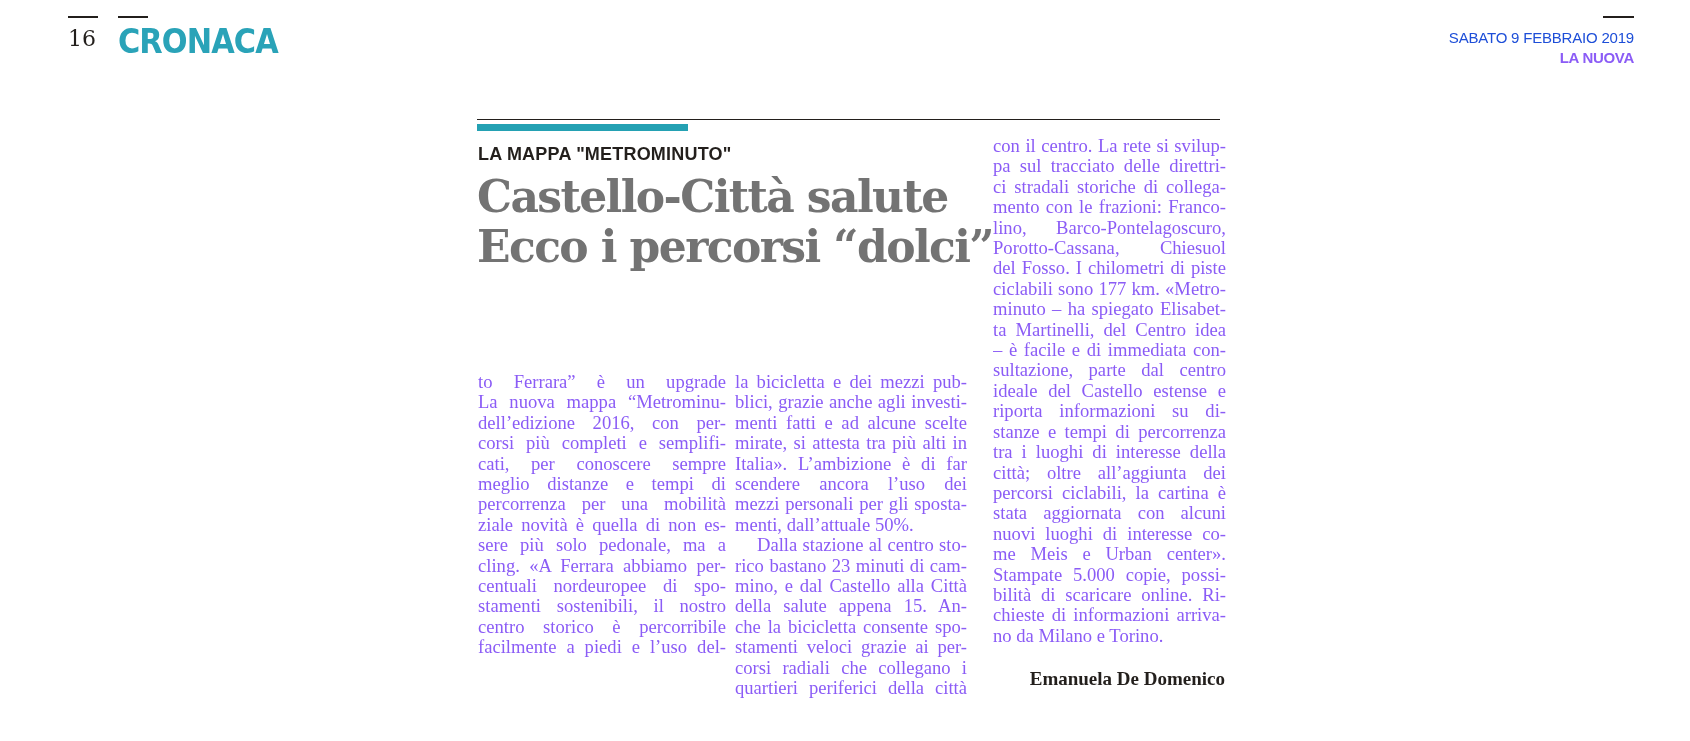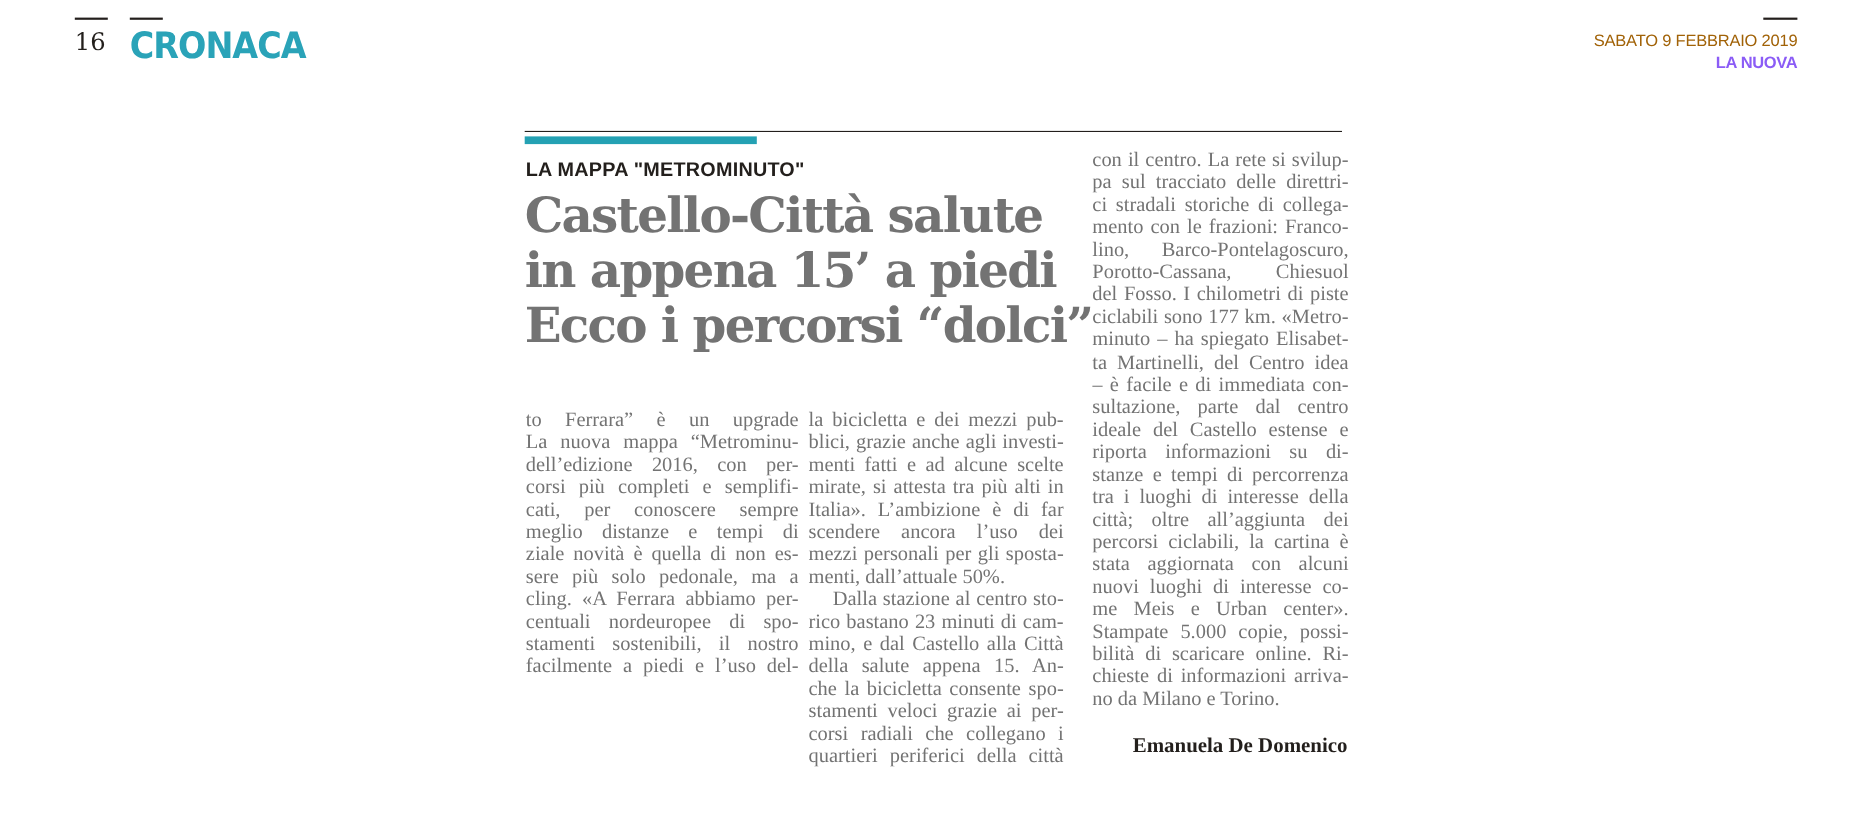--- a/index.html
+++ b/index.html
@@ -1,26 +1,26 @@
 <!DOCTYPE html>
 <html><head>
 <meta charset="utf-8">
 <style>
   html, body { margin:0; padding:0; background:#ffffff; }
   body { width:1690px; height:741px; position:relative; overflow:hidden; color:#231f1c; }
   .rule-short { position:absolute; height:2px; background:#231f1c; }
   .page-num { position:absolute; left:68px; top:26px; font-family:"DejaVu Serif", serif; font-size:22px; color:#231f1c; }
   .section { position:absolute; left:118px; top:22px; font-family:"DejaVu Sans", sans-serif; font-weight:bold; font-size:33px; letter-spacing:-1px; color:#2aa3b8; transform:scaleX(0.92); transform-origin:left top; }
-  .date { position:absolute; right:56px; top:29px; font-family:"Liberation Sans", sans-serif; font-size:15px; color:#a16207; text-align:right; letter-spacing:-0.2px; }
+  .date { position:absolute; right:56px; top:29px; font-family:"Liberation Sans", sans-serif; font-size:15px; color:#1d4ed8; text-align:right; letter-spacing:-0.2px; }
   .paper { position:absolute; right:56px; top:49px; font-family:"Liberation Sans", sans-serif; font-weight:bold; font-size:15px; color:#8b5cf6; text-align:right; letter-spacing:-0.3px; }
   .top-rule { position:absolute; left:477px; top:119px; width:743px; height:1px; background:#231f1c; }
   .accent-bar { position:absolute; left:477px; top:124px; width:211px; height:7px; background:#24a1b3; }
   .kicker { position:absolute; left:478px; top:144px; font-family:"Liberation Sans", sans-serif; font-weight:bold; font-size:18px; color:#231f1c; letter-spacing:0.2px; }
   .headline { position:absolute; left:477px; top:172px; width:520px; font-family:"DejaVu Serif", serif; font-weight:bold; font-size:44px; line-height:50px; color:#737373; letter-spacing:-1.6px; }
-  .col { position:absolute; font-family:"Liberation Serif", serif; font-size:18.6px; line-height:20.4px; color:#737373; text-align:justify; }
+  .col { position:absolute; font-family:"Liberation Serif", serif; font-size:18.6px; line-height:20.4px; color:#8b5cf6; text-align:justify; }
   .col .line { display:block; text-align:justify; text-align-last:justify; white-space:nowrap; overflow:hidden; }
   .col .line.last { text-align-last:left; }
   .col .line.indent { padding-left:22px; }
   .col1 { left:478px; top:372px; width:248px; }
   .col2 { left:735px; top:372px; width:232px; }
   .col3 { left:993px; top:136px; width:233px; }
   .byline { position:absolute; right:465px; top:668px; font-family:"Liberation Serif", serif; font-weight:bold; font-size:19px; color:#231f1c; }
 </style>
 </head>
 <body>
@@ -34,36 +34,37 @@
 <div class="date">SABATO 9 FEBBRAIO 2019</div>
 <div class="paper">LA NUOVA</div>
 
 <div class="top-rule"></div>
 <div class="accent-bar"></div>
 
 <div class="kicker">LA MAPPA "METROMINUTO"</div>
 
 <div class="headline">
   <div>Castello-Città salute</div>
-  <div>in appena 15’ a piedi</div>
   <div>Ecco i percorsi “dolci”</div>
 </div>
 
 <div class="col col1">
   <span class="line">to Ferrara” è un upgrade</span>
   <span class="line">La nuova mappa “Metrominu-</span>
   <span class="line">dell’edizione 2016, con per-</span>
   <span class="line">corsi più completi e semplifi-</span>
   <span class="line">cati, per conoscere sempre</span>
   <span class="line">meglio distanze e tempi di</span>
+  <span class="line">percorrenza per una mobilità</span>
   <span class="line">ziale novità è quella di non es-</span>
   <span class="line">sere più solo pedonale, ma a</span>
   <span class="line">cling. «A Ferrara abbiamo per-</span>
   <span class="line">centuali nordeuropee di spo-</span>
   <span class="line">stamenti sostenibili, il nostro</span>
+  <span class="line">centro storico è percorribile</span>
   <span class="line">facilmente a piedi e l’uso del-</span>
 </div>
 
 <div class="col col2">
   <span class="line">la bicicletta e dei mezzi pub-</span>
   <span class="line">blici, grazie anche agli investi-</span>
   <span class="line">menti fatti e ad alcune scelte</span>
   <span class="line">mirate, si attesta tra più alti in</span>
   <span class="line">Italia». L’ambizione è di far</span>
   <span class="line">scendere ancora l’uso dei</span>

